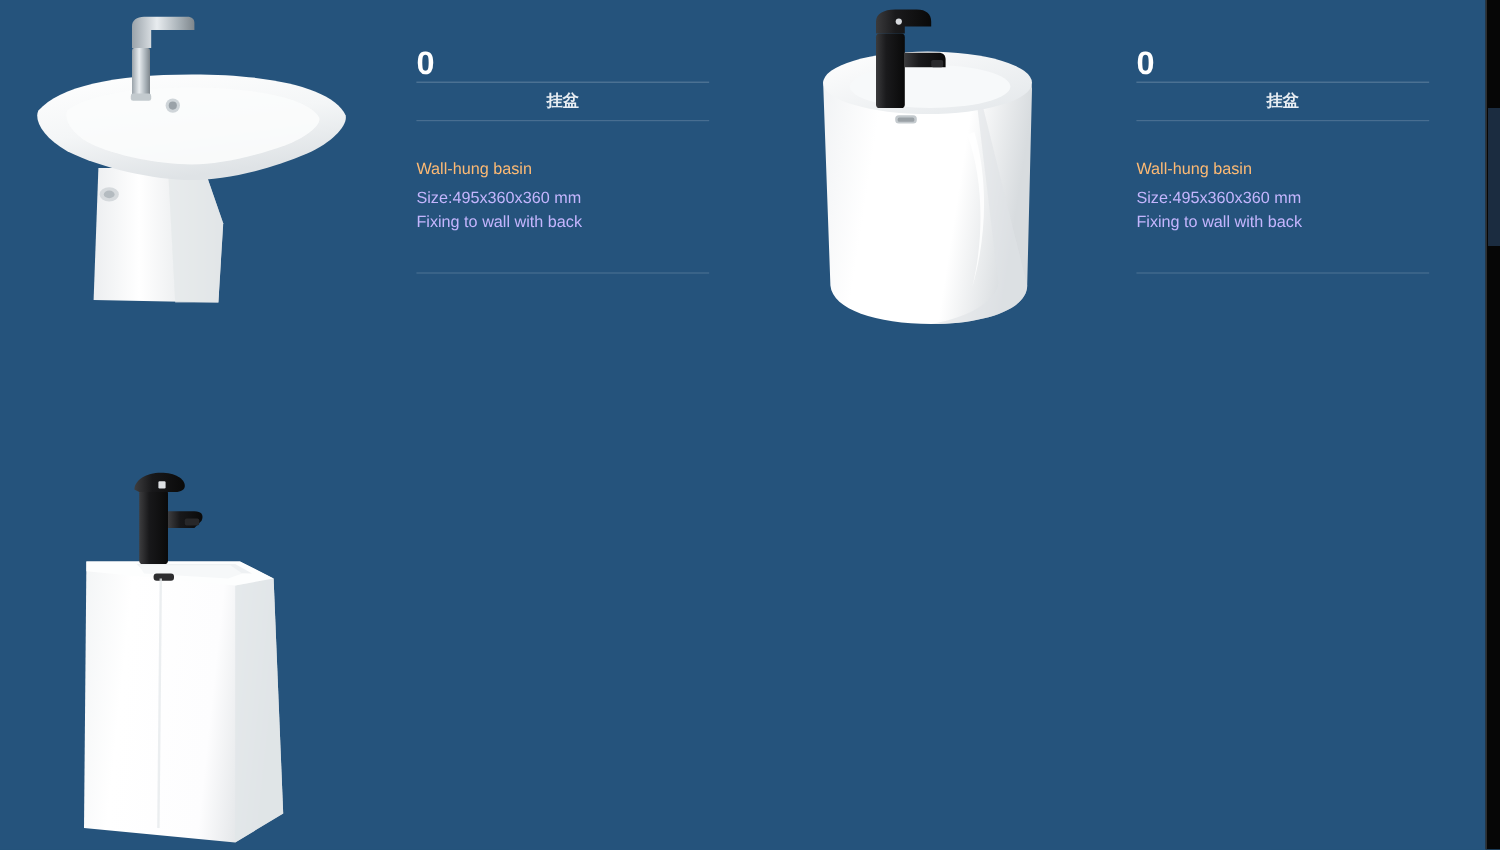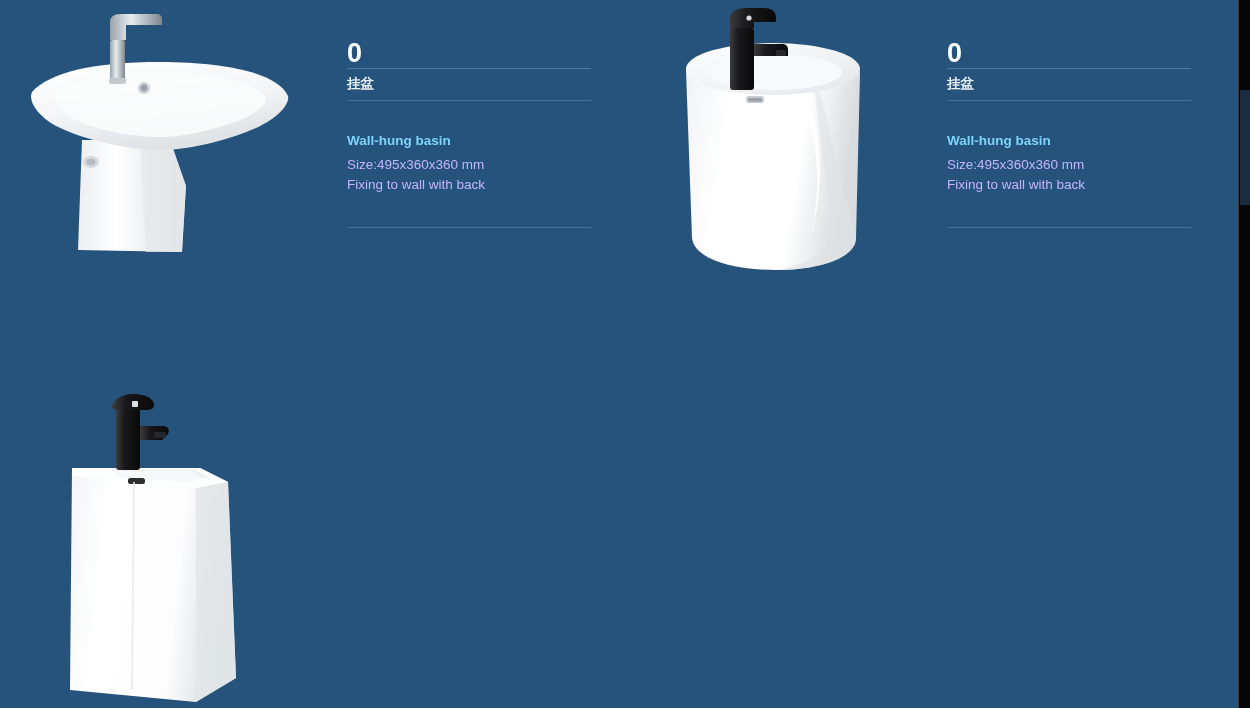--- a/index.html
+++ b/index.html
@@ -38,26 +38,27 @@
     background:rgba(255,255,255,0.22);
     width:100%;
   }
   .rule.soft { background:rgba(255,255,255,0.16); }
   .cn-name {
     font-size:13.5px;
     font-weight:bold;
     color:#e9eef3;
     line-height:16px;
     padding:7px 0 8px 0;
+    text-align:center;
   }
   .spec-gap { height:31px; }
   .prod-title {
     font-size:13.5px;
-    font-weight:bold;
-    color:#7dd3fc;
+    font-weight:normal;
+    color:#fdba74;
     line-height:17px;
     padding-bottom:6px;
   }
   .spec-line {
     font-size:13.5px;
     font-weight:normal;
     color:#c4b5fd;
     line-height:20px;
   }
   .tail-gap { height:32px; }

